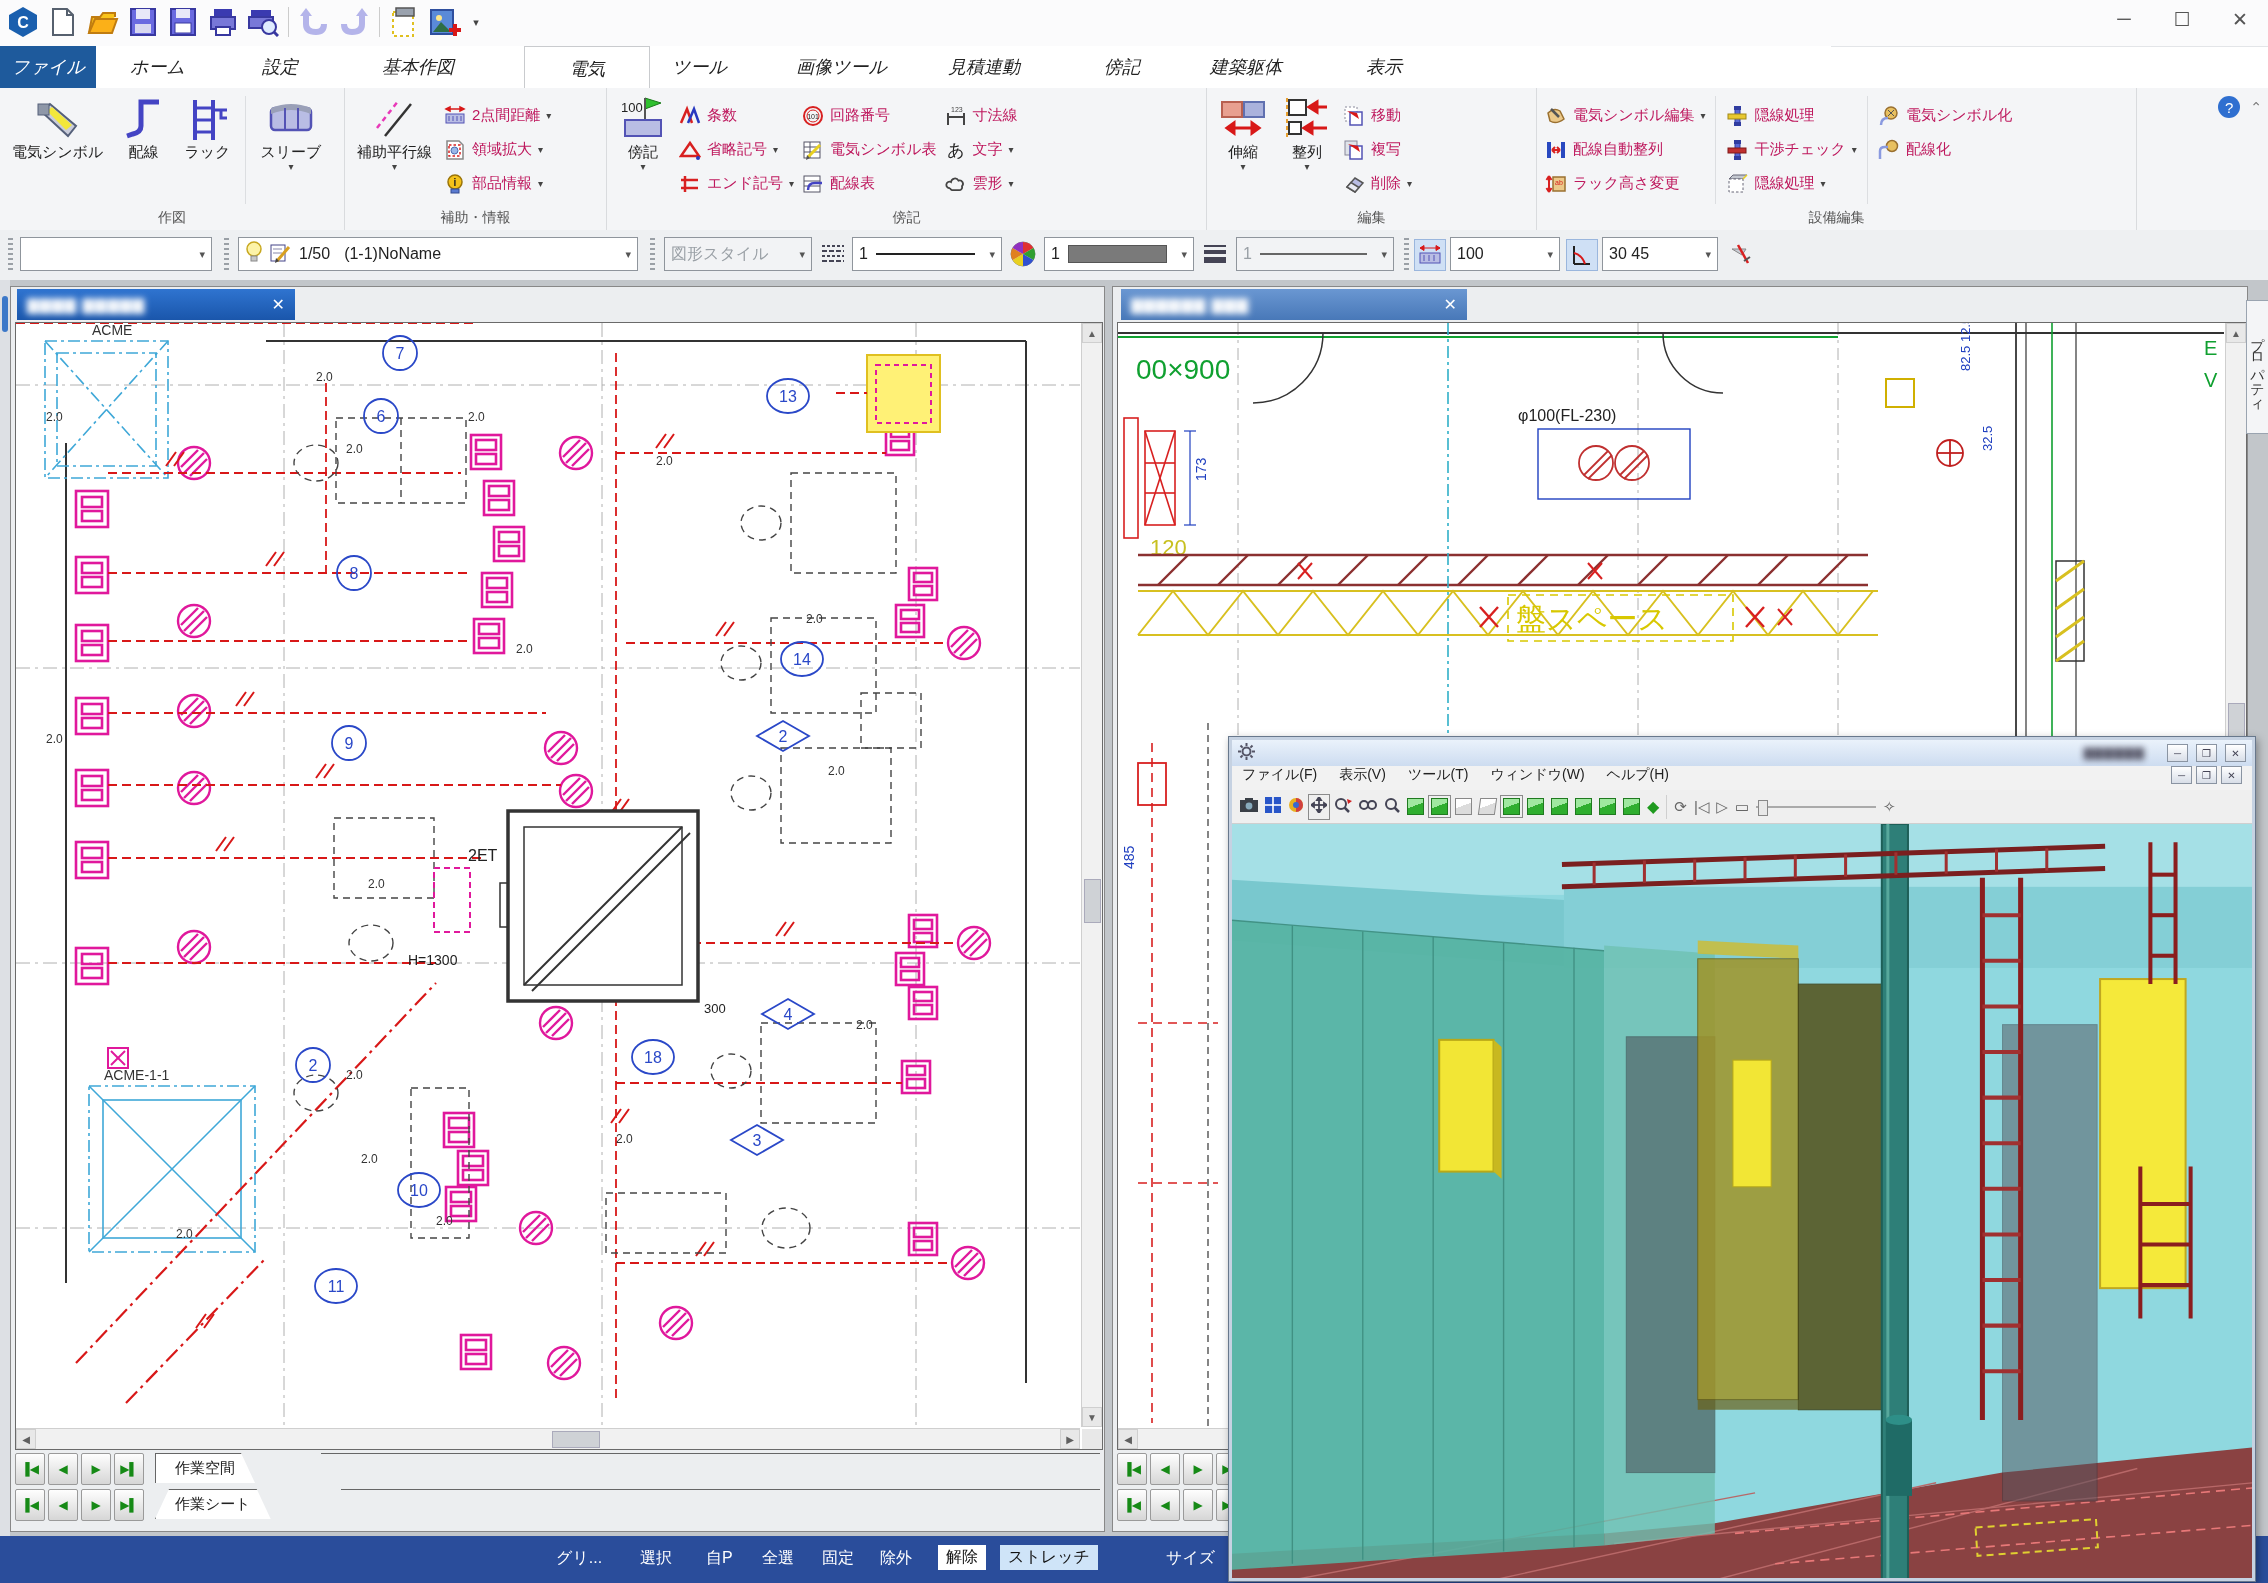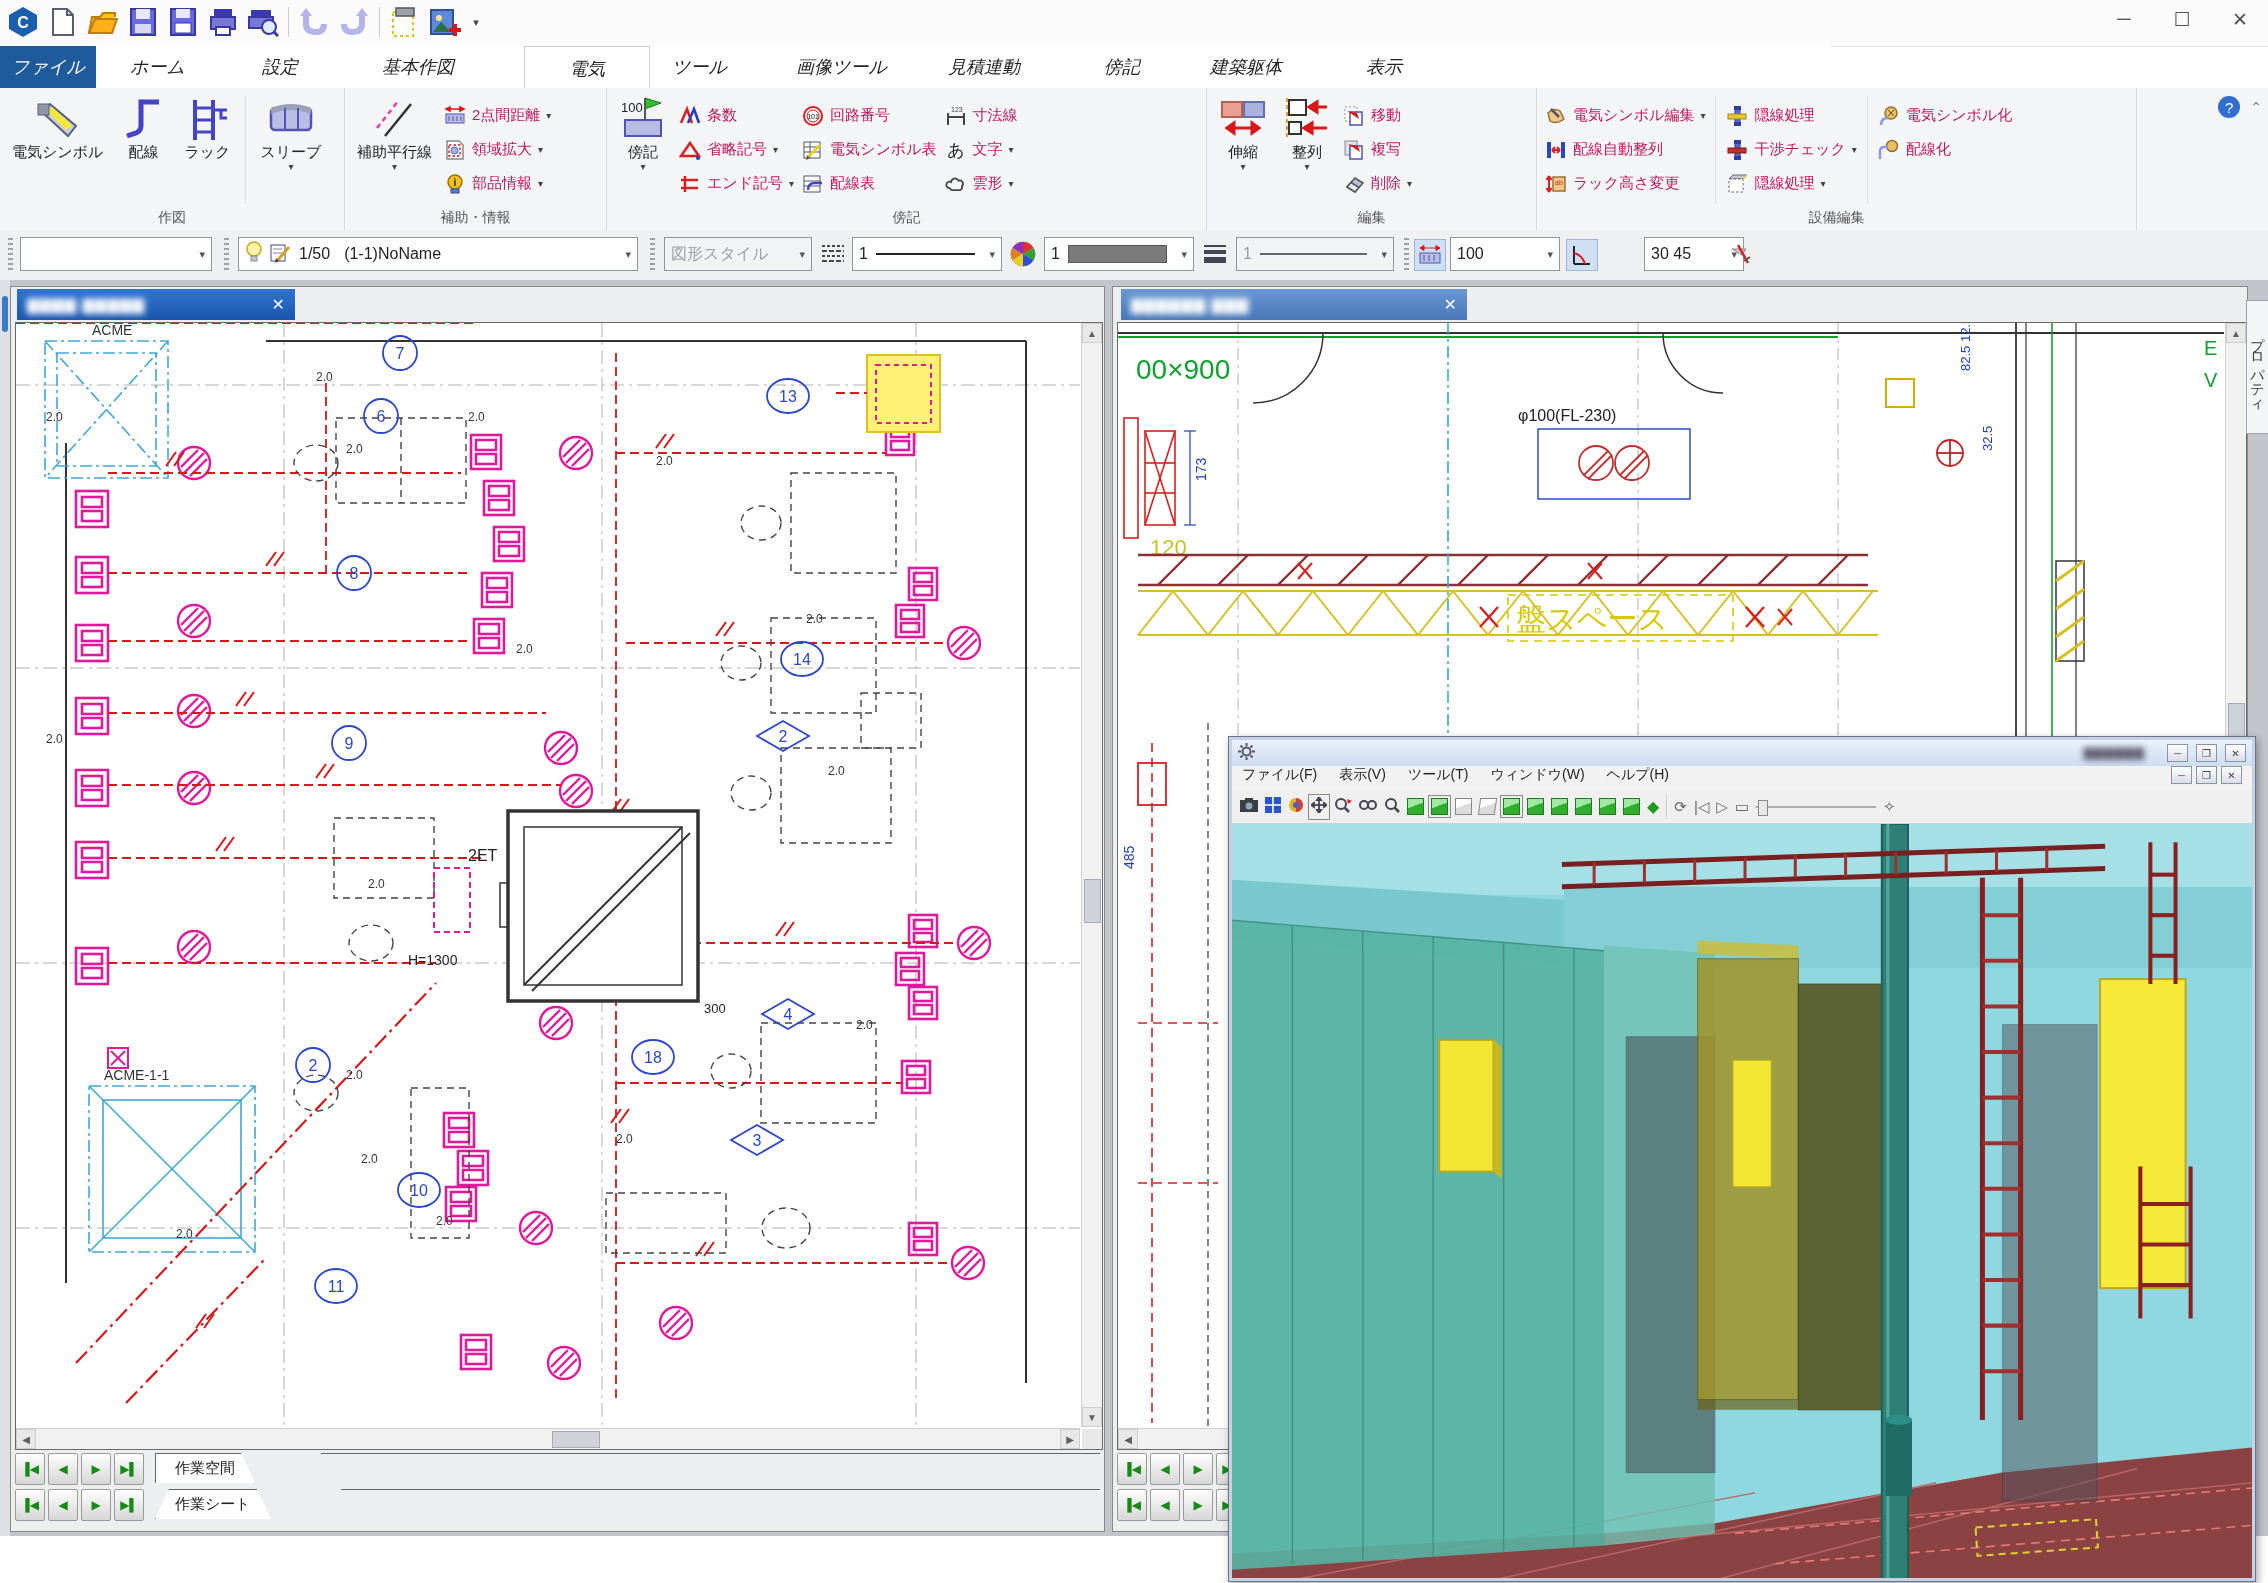--- a/index.html
+++ b/index.html
@@ -656,21 +656,21 @@
       <span>100</span>
         <span class="arr">▾</span>
     </div>
     <span class="tico hl" style="left:1566px;">
       <svg width="24" height="24" viewBox="0 0 24 24">
           <line x1="4" y1="21" x2="20" y2="21" stroke="#222" stroke-width="2"></line>
           <line x1="4" y1="21" x2="4" y2="3" stroke="#222" stroke-width="2"></line>
           <path d="M4,10 Q12,12 15,21" fill="none" stroke="#d81818" stroke-width="2"></path>
         </svg>
       </span>
-    <div class="combo" style="left:1602px;width:100px;margin-left:42px;">
+    <div class="combo" style="left:1602px;width:116px;">
       <span>30 45</span>
         <span class="arr">▾</span>
     </div>
     <span class="tico" style="left:1726px;">
       <svg width="26" height="26" viewBox="0 0 26 26">
           <path d="M4,8 L18,8 L14,14 Z" fill="#c8ccd4" stroke="#888"></path>
           <line x1="10" y1="4" x2="20" y2="22" stroke="#d82020" stroke-width="2.5"></line>
           <line x1="16" y1="20" x2="22" y2="16" stroke="#555" stroke-width="2"></line>
         </svg>
       </span>
@@ -1241,20 +1241,31 @@
       <span class="sheettab both" style="margin-left:8px;">
           <span>作業シート</span>
         </span>
     </div>
   </div>
 
   <div class="proptab">
       <span>プロパティ</span>
     </div>
 
+  <div class="statusbar">
+    <span class="sbitem" style="left:556px;">グリ...</span>
+    <span class="sbitem" style="left:640px;">選択</span>
+    <span class="sbitem" style="left:706px;">自P</span>
+    <span class="sbitem" style="left:762px;">全選</span>
+    <span class="sbitem" style="left:822px;">固定</span>
+    <span class="sbitem" style="left:880px;">除外</span>
+    <span class="sbitem sb-solid" style="left:938px;">解除</span>
+    <span class="sbitem sb-lite" style="left:1000px;">ストレッチ</span>
+    <span class="sbitem" style="left:1166px;">サイズ</span>
+  </div>
 
   <div class="viewer3d">
     <div class="v3title">
       <span>
         <svg width="17" height="17" viewBox="0 0 17 17">
             <circle cx="8.5" cy="8.5" r="4" fill="none" stroke="#556" stroke-width="2"></circle>
             <g stroke="#556" stroke-width="2">
               <line x1="8.5" y1="0" x2="8.5" y2="3"></line>
               <line x1="8.5" y1="14" x2="8.5" y2="17"></line>
               <line x1="0" y1="8.5" x2="3" y2="8.5"></line>

